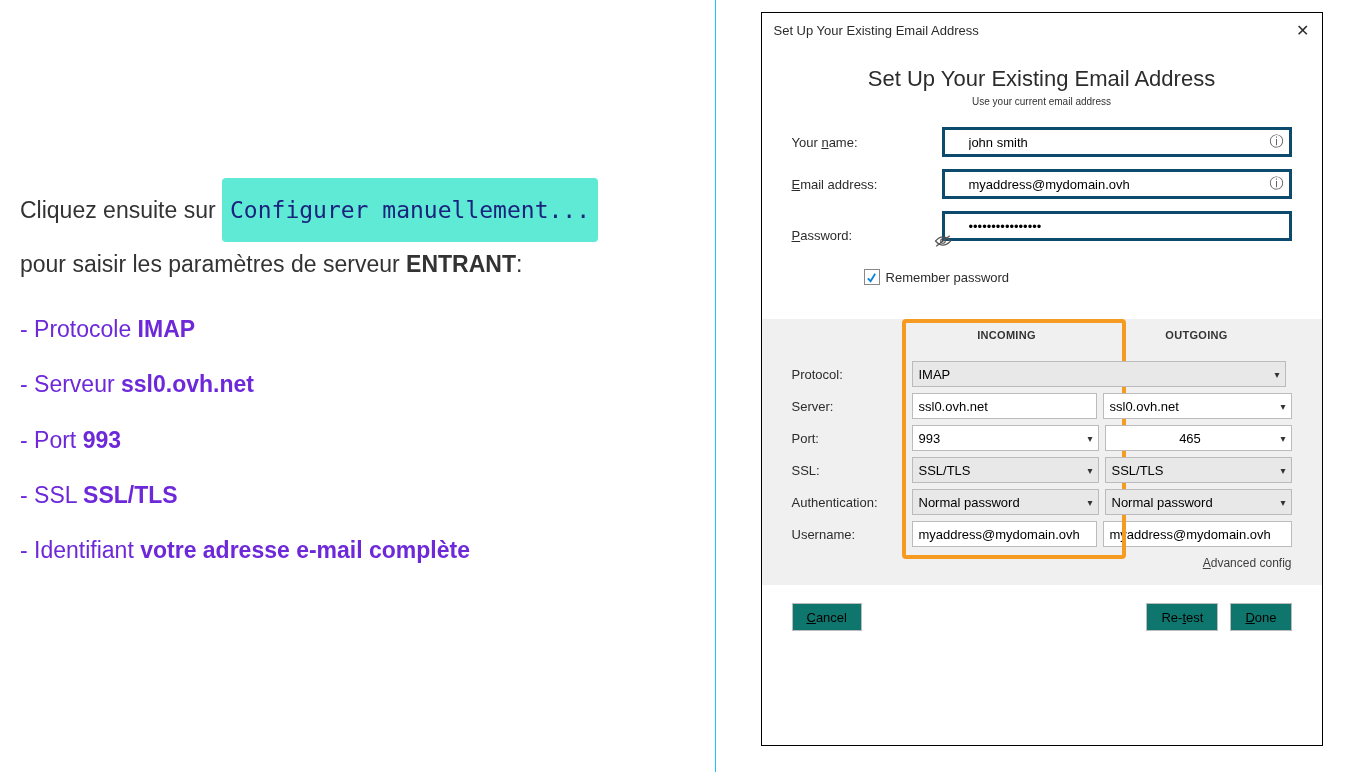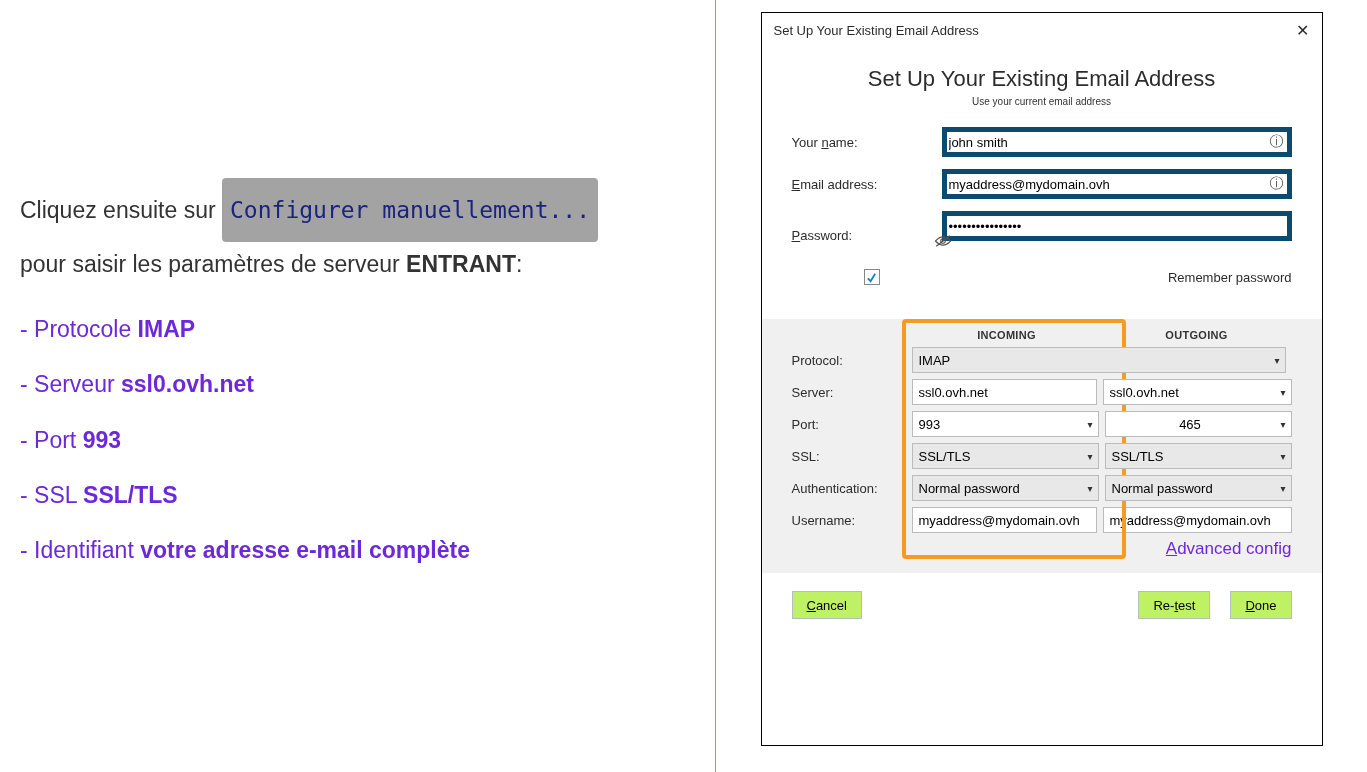--- a/index.html
+++ b/index.html
@@ -1,63 +1,63 @@
 <!DOCTYPE html>
 <html><head>
 <meta charset="utf-8">
 <style>
   html,body{margin:0;padding:0;font-family:"Segoe UI",Arial,sans-serif;background:#fff;color:#2c2c2c;}
   .page{width:1367px;height:772px;display:flex;position:relative;}
   .left-col{width:715px;padding:0 20px;box-sizing:border-box;display:flex;flex-direction:column;justify-content:center;}
   .divider{width:1px;background:#19c3ff;height:100%;}
   .right-col{flex:1;padding:12px;box-sizing:border-box;}
   .inst-line{font-size:23px;color:#333;line-height:1.4;margin-bottom:22px;}
-  .inline-code{font-family:Consolas,monospace;background:#a3a3a3;color:#1a237e;padding:19px 8px;border-radius:4px;}
+  .inline-code{font-family:Consolas,monospace;background:#5eead4;color:#1a237e;padding:19px 8px;border-radius:4px;}
   .bold{font-weight:700;}
   .list{font-size:23px;color:#6d28d9;line-height:2.4;}
   .list .row{display:block;}
   .dialog{border:1px solid #000;width:560px;height:732px;margin:0 auto;background:#fff;display:flex;flex-direction:column;}
   .dlg-titlebar{display:flex;align-items:center;justify-content:space-between;padding:8px 12px;font-size:13px;border-bottom:none;}
   .close-icon{font-size:16px;cursor:pointer;}
   .dlg-body{flex:1;display:flex;flex-direction:column;}
   .dlg-header{text-align:center;padding:18px 0 8px;}
   .dlg-header h1{font-size:22px;font-weight:400;margin:0 0 4px;}
   .dlg-header p{font-size:10px;margin:0;color:#333;}
   .form{padding:12px 30px 0;}
   .form-row{display:flex;align-items:center;margin-bottom:12px;}
   .form-row label{width:150px;font-size:13px;}
   .form-row label .ul{text-decoration:underline;}
   .input-wrap{flex:1;position:relative;}
-  .input-wrap input{width:100%;height:30px;box-sizing:border-box;padding:4px 30px 4px 2px;border:5px solid #0c4a6e;font-size:13px;background:#fff;}
+  .input-wrap input{width:100%;height:30px;box-sizing:border-box;padding:4px 30px 4px 24px;border:3px solid #0c4a6e;font-size:13px;background:#fff;}
   .input-icon{position:absolute;right:8px;top:50%;transform:translateY(-50%);font-size:14px;color:#555;}
-  .checkbox-row{margin-left:72px;display:flex;align-items:center;font-size:13px;margin-top:-2px;justify-content:space-between;}
+  .checkbox-row{margin-left:72px;display:flex;align-items:center;font-size:13px;margin-top:-2px;}
   .checkbox-row .cb{width:14px;height:14px;border:1px solid #888;margin-right:6px;display:inline-flex;align-items:center;justify-content:center;background:#fff;}
   .checkbox-row .cb svg{width:11px;height:11px;}
   .server-section{background:#f0f0f0;margin-top:34px;padding:10px 30px 14px;position:relative;}
   .highlight-box{position:absolute;border:4px solid #f59b21;border-radius:4px;left:140px;top:0px;width:216px;height:232px;pointer-events:none;}
-  .cols-head{display:flex;margin-bottom:6px;}
+  .cols-head{display:flex;margin-bottom:20px;}
   .label-col{width:120px;}
   .in-col,.out-col{flex:1;text-align:center;font-size:11px;font-weight:600;color:#333;letter-spacing:0.3px;}
   .srow{display:flex;align-items:center;margin-bottom:6px;}
   .srow .slabel{width:120px;font-size:13px;}
   .sinput,.sselect,.sstatic{height:26px;box-sizing:border-box;border:1px solid #bbb;font-size:13px;padding:2px 6px;background:#fff;}
   .sselect{background:#e8e8e8;appearance:none;-webkit-appearance:none;}
   .sel-wrap{position:relative;flex:1;}
   .sel-wrap .chev{position:absolute;right:6px;top:50%;transform:translateY(-50%);pointer-events:none;font-size:10px;color:#333;}
   .in-cell{width:185px;margin-right:6px;}
   .out-cell{flex:1;}
   .in-cell .sinput,.in-cell .sselect,.out-cell .sinput,.out-cell .sselect{width:100%;}
   .sstatic{border:none;background:transparent;padding-left:4px;}
   .adv-row{text-align:right;margin-top:6px;}
-  .adv-link{color:#6d28d9;font-size:17px;cursor:pointer;margin-left:20px;}
+  .adv-link{color:#404040;font-size:12px;cursor:pointer;margin-left:20px;}
   .adv-link .ul{text-decoration:underline;}
   .dlg-footer{display:flex;justify-content:space-between;align-items:center;padding:18px 30px 20px;}
-  .btn{height:28px;padding:0 14px;font-size:13px;border:1px solid #bbb;background:#bef264;cursor:pointer;}
+  .btn{height:28px;padding:0 14px;font-size:13px;border:1px solid #bbb;background:#0f766e;cursor:pointer;}
   .btn .ul{text-decoration:underline;}
-  .footer-right{display:flex;gap:20px;}
+  .footer-right{display:flex;gap:12px;}
   .eye-strike{position:relative;display:inline-block;width:18px;height:14px;}
   .eye-strike svg{width:18px;height:14px;}
 </style>
 </head>
 <body>
 
 <div class="page">
   <div class="left-col">
     <div class="inst-line">
       <span>Cliquez ensuite sur </span>

